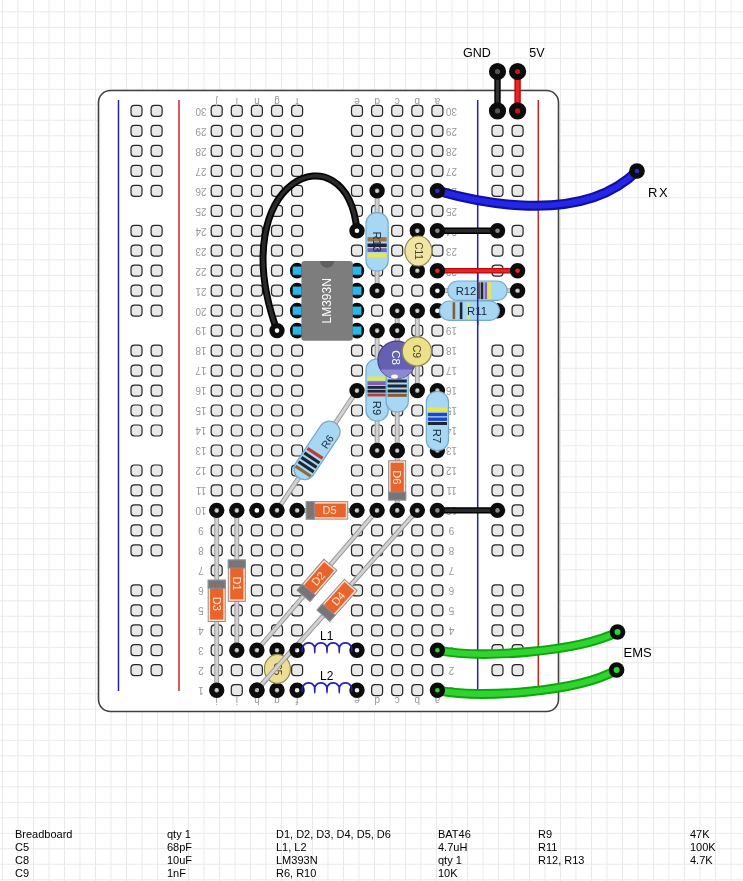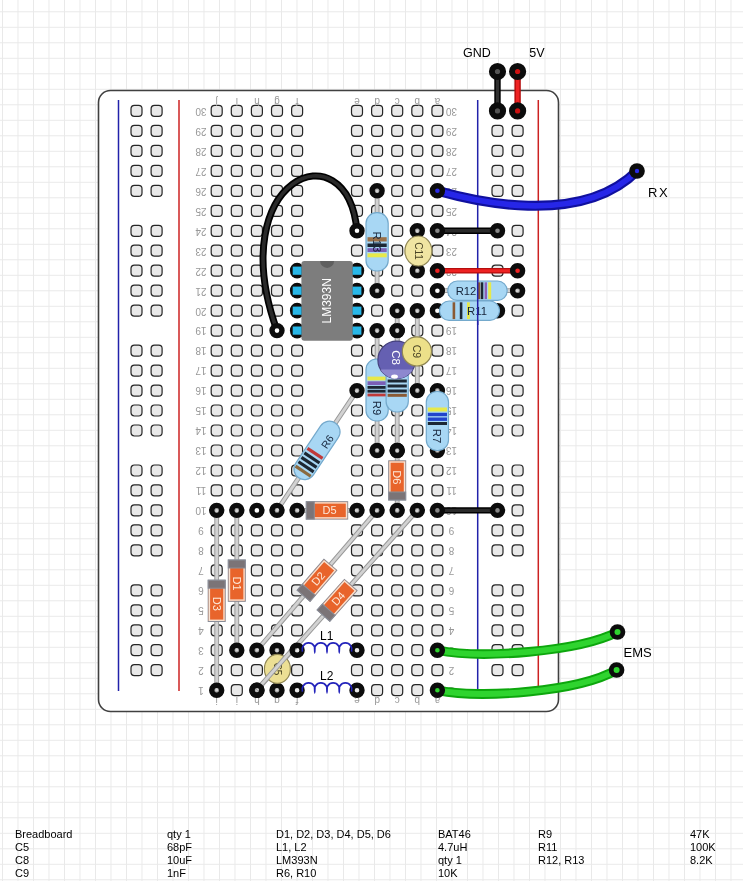--- a/index.html
+++ b/index.html
@@ -882,12 +882,12 @@
 qty 1
 10K
 360Ω</div>
 
 <div class="tbl" style="left:538px">R9
 R11
 R12, R13</div>
 
 <div class="tbl" style="left:690px">47K
 100K
-8.2K</div>
+4.7K</div>
 </body></html>

